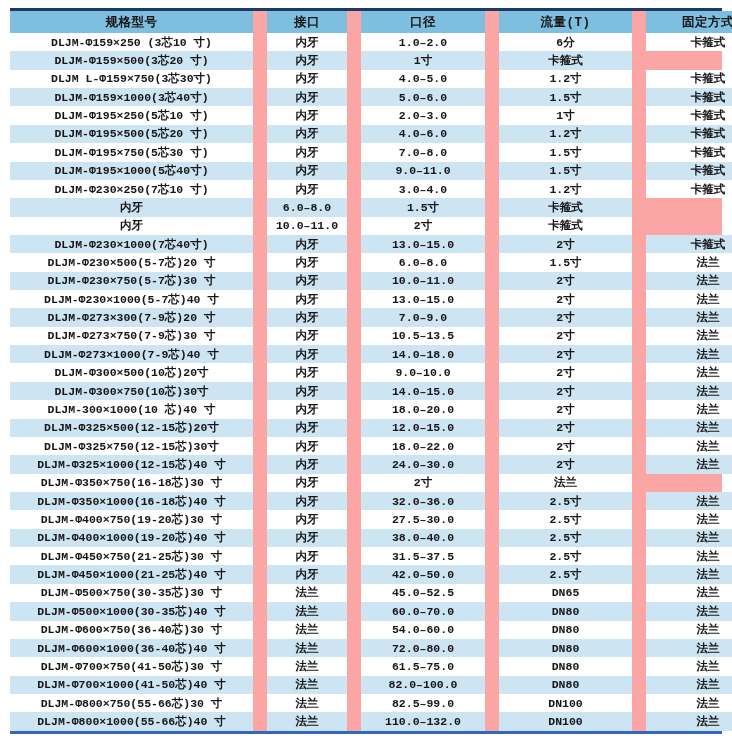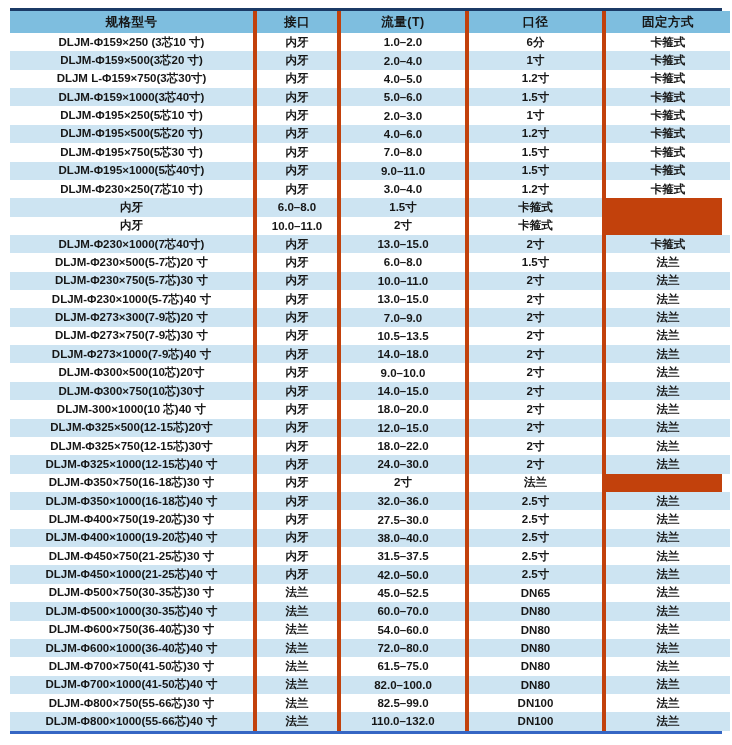--- a/index.html
+++ b/index.html
@@ -16,22 +16,23 @@
     font-family:"Liberation Sans","DejaVu Sans",sans-serif;
     color:var(--text);
   }
   .spec-table{position:absolute;left:10px;top:8px;width:712px;}
   .t-border{width:100%;}
   .t-border.top{height:3px;background:var(--border-top);}
   .t-border.bottom{height:3px;background:var(--border-bottom);}
   .t-header,.t-row{
     display:grid;
     grid-template-columns:243px 80px 124px 133px 124px;
-    column-gap:4px;
-    background:#c2410c;
+    column-gap:14px;
+    background:#fca5a5;
+    font-family:Liberation Mono, monospace;
   }
   .t-header{height:22px;}
   .t-row{height:18.37px;}
   .hcell{
     background:var(--header-bg);
     display:flex;align-items:center;justify-content:center;
     font-size:12.5px;font-weight:700;letter-spacing:.5px;
   }
   .cell{
     display:flex;align-items:center;justify-content:center;
@@ -41,36 +42,35 @@
   .t-row.stripe .cell{background:var(--stripe-bg);}
 </style>
 </head>
 <body>
 
 <div class="spec-table">
   <div class="t-border top"></div>
   <div class="t-header">
     <div class="hcell">规格型号</div>
     <div class="hcell">接口</div>
+    <div class="hcell">口径</div>
     <div class="hcell">流量(T)</div>
-    <div class="hcell">口径</div>
     <div class="hcell">固定方式</div>
   </div>
   <div class="t-body" id="tbody">
       <div class="t-row">
         <div class="cell">DLJM-Φ159×250 (3芯10 寸)</div>
         <div class="cell">内牙</div>
         <div class="cell">1.0–2.0</div>
         <div class="cell">6分</div>
         <div class="cell">卡箍式</div>
       </div>
       <div class="t-row stripe">
         <div class="cell">DLJM-Φ159×500(3芯20 寸)</div>
         <div class="cell">内牙</div>
-        <div class="cell">2.0–4.0</div>
         <div class="cell">1寸</div>
         <div class="cell">卡箍式</div>
       </div>
       <div class="t-row">
         <div class="cell">DLJM L-Φ159×750(3芯30寸)</div>
         <div class="cell">内牙</div>
         <div class="cell">4.0–5.0</div>
         <div class="cell">1.2寸</div>
         <div class="cell">卡箍式</div>
       </div>

